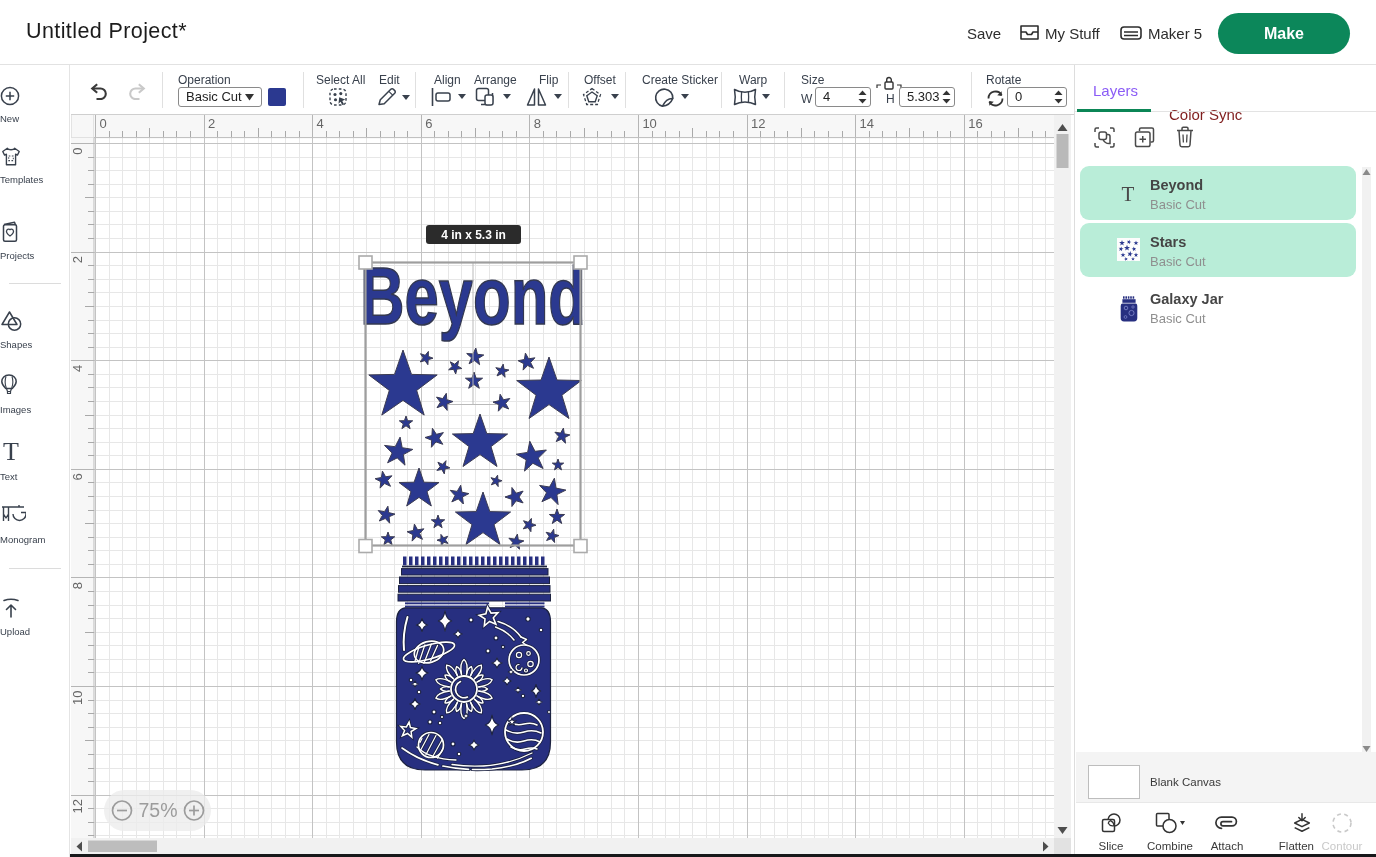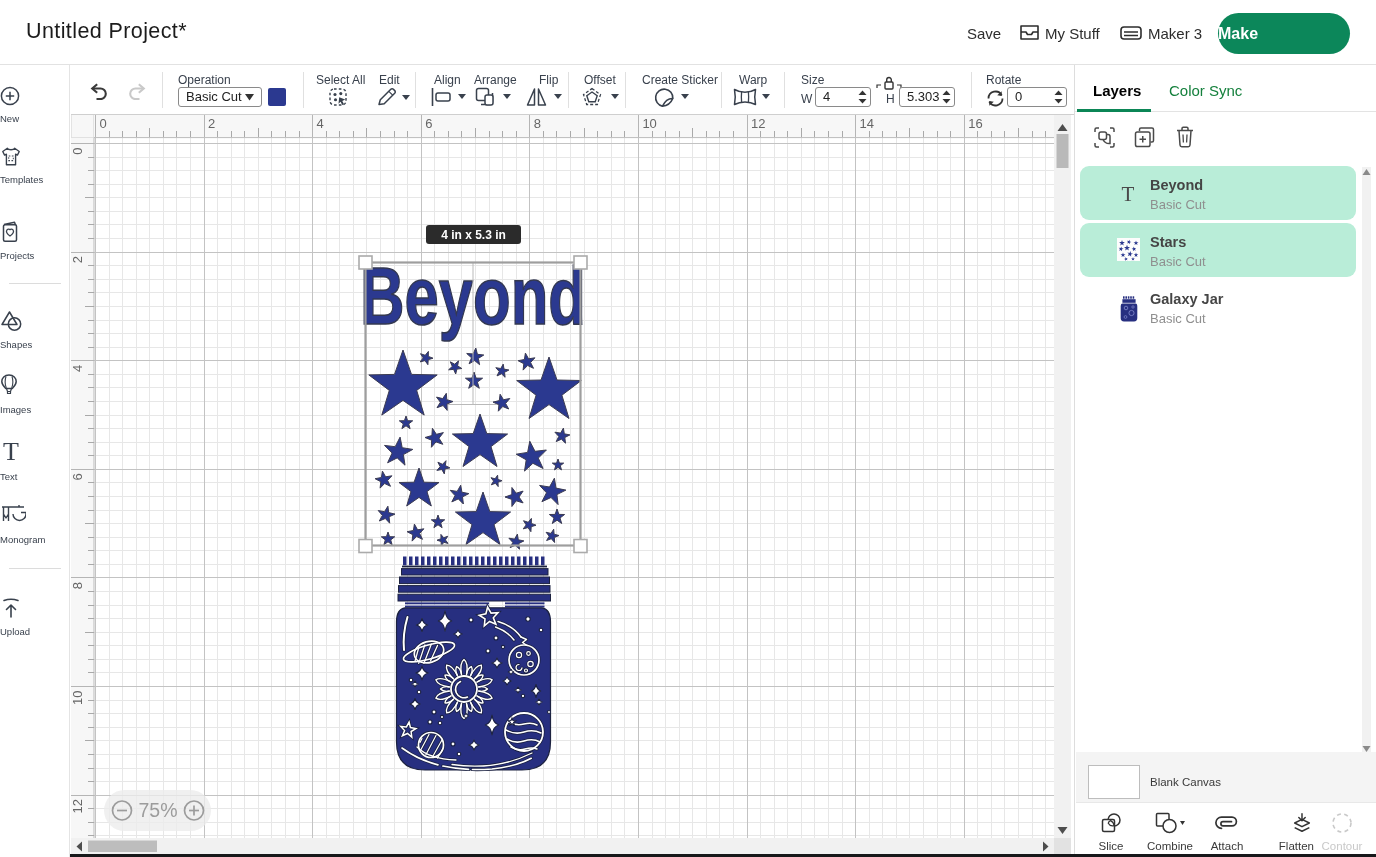--- a/index.html
+++ b/index.html
@@ -4,21 +4,21 @@
 <style>
 * { margin:0; padding:0; box-sizing:border-box; }
 html,body { width:1376px; height:857px; overflow:hidden; background:#fff;
   font-family:"Liberation Sans", sans-serif; }
 .abs { position:absolute; }
 #topbar { position:absolute; left:0; top:0; width:1376px; height:65px; background:#fff;
   border-bottom:1px solid #e2e2e2; z-index:5; }
 #title { position:absolute; left:26px; top:19px; font-size:21.5px; font-weight:500; color:#1c1c1c; letter-spacing:0.4px; }
 .topitem { position:absolute; top:25px; font-size:15px; color:#2d2d2d; }
 #makebtn { position:absolute; left:1218px; top:13px; width:132px; height:41px; border-radius:21px;
-  background:#0c875a; color:#fff; font-size:16px; font-weight:700; line-height:41px; }
+  background:#0c875a; color:#fff; font-size:16px; font-weight:700; text-align:center; line-height:41px; }
 #sidebar { position:absolute; left:0; top:65px; width:70px; height:792px; background:#fff;
   border-right:1px solid #e4e4e4; z-index:4; }
 .sideitem { position:absolute; left:0; width:70px; text-align:left; color:#39414d; }
 .sideitem .lbl { font-size:9.5px; margin-top:3px; color:#39414d; }
 .sidesep { position:absolute; left:9px; width:52px; border-top:1px solid #dcdcdc; }
 #toolbar { position:absolute; left:71px; top:65px; width:1003px; height:49px; background:#fff; z-index:3; }
 #toolbar .tb-border { position:absolute; left:0; bottom:-1px; width:1003px; border-bottom:1px solid #cfcfcf; }
 .tlabel { position:absolute; top:8px; font-size:12px; color:#39414d; }
 .vsep { position:absolute; top:7px; height:36px; border-left:1px solid #e0e0e0; }
 .numbox { position:absolute; top:22px; height:20px; background:#fff; border:1px solid #8a8a8a; border-radius:3px;
@@ -44,21 +44,21 @@
   <div id="title">Untitled Project*</div>
   <div class="topitem" style="left:967px;text-align:right;">Save</div>
   <svg class="abs" style="left:1020px;top:25px" width="19" height="15" viewBox="0 0 19 15" fill="none" stroke="#2d2d2d" stroke-width="1.6">
       <path d="M1 1 h17 v13 h-17 z M1 7 h5 l1.5 2.5 h4 L13 7 h5" stroke-linejoin="round"></path>
     </svg>
   <div class="topitem" style="left:1045px;">My Stuff</div>
   <svg class="abs" style="left:1120px;top:26px" width="22" height="14" viewBox="0 0 22 14" fill="none" stroke="#2d2d2d" stroke-width="1.6">
       <rect x="1" y="1" width="20" height="12" rx="3"></rect>
       <path d="M4 9.5 h14 M4 6 h14"></path>
     </svg>
-  <div class="topitem" style="left:1148px;">Maker 3</div>
+  <div class="topitem" style="left:1148px;">Maker 5</div>
   <div id="makebtn">Make</div>
 </div>
 
 <div id="sidebar">
 <div class="sideitem" style="top:21px;">
   <svg width="20" height="20" viewBox="0 0 20 20" fill="none" stroke="#39414d" stroke-width="1.5">
         <circle cx="10" cy="10" r="8.6"></circle>
         <path d="M10 5.8 V14.2 M5.8 10 H14.2"></path>
       </svg>
   <div class="lbl">New</div>
@@ -782,22 +782,22 @@
 <circle cx="122" cy="810.5" r="9.5" fill="none" stroke="#9c9c9c" stroke-width="1.7"></circle>
 <line x1="117" y1="810.5" x2="127" y2="810.5" stroke="#9c9c9c" stroke-width="1.7"></line>
 <text x="158" y="817" text-anchor="middle" font-family="Liberation Sans, sans-serif" font-size="19.5" fill="#9c9c9c">75%</text>
 <circle cx="194" cy="810.5" r="9.5" fill="none" stroke="#9c9c9c" stroke-width="1.7"></circle>
 <line x1="189" y1="810.5" x2="199" y2="810.5" stroke="#9c9c9c" stroke-width="1.7"></line>
 <line x1="194" y1="805.5" x2="194" y2="815.5" stroke="#9c9c9c" stroke-width="1.7"></line>
 </svg>
 </div>
 
 <div id="rightpanel">
-<div class="tab" style="left:18px;color:#000000;font-weight:700;">Layers</div>
-<div class="tab" style="left:94px;color:#15803d;">Color Sync</div>
+<div class="tab" style="left:18px;color:#8b5cf6;font-weight:400;">Layers</div>
+<div class="tab" style="left:94px;color:#7f1d1d;margin-top:24px;">Color Sync</div>
 <div class="abs" style="left:0;top:46px;width:302px;border-top:1px solid #e3e3e3;"></div>
 <div class="abs" style="left:2px;top:44px;width:74px;height:3px;background:#0b8656;"></div>
 <svg class="abs" style="left:19px;top:62px" width="21" height="21" viewBox="0 0 21 21" fill="none" stroke="#4a4a4a" stroke-width="1.5">
 <path d="M1 5 V2.5 A1.5 1.5 0 0 1 2.5 1 H5 M16 1 h2.5 A1.5 1.5 0 0 1 20 2.5 V5 M20 16 v2.5 A1.5 1.5 0 0 1 18.5 20 H16 M5 20 H2.5 A1.5 1.5 0 0 1 1 18.5 V16"></path>
 <rect x="5" y="5" width="7.5" height="7.5" rx="2"></rect>
       <path d="M9 12.5 a7 7 0 0 0 7 4 V9.5 a2 2 0 0 0 -2-2 h-1.5"></path>
 </svg>
 <svg class="abs" style="left:59px;top:62px" width="21" height="21" viewBox="0 0 21 21" fill="none" stroke="#4a4a4a" stroke-width="1.5">
 <path d="M5.5 4 V2.5 A1.5 1.5 0 0 1 7 1 H18 A1.5 1.5 0 0 1 19.5 2.5 V13.5 A1.5 1.5 0 0 1 18 15 H16.5"></path>
 <rect x="1.5" y="5" width="14.5" height="14.5" rx="1.8"></rect>

